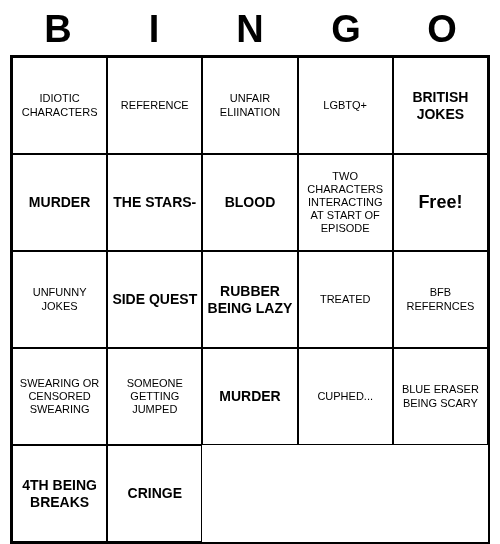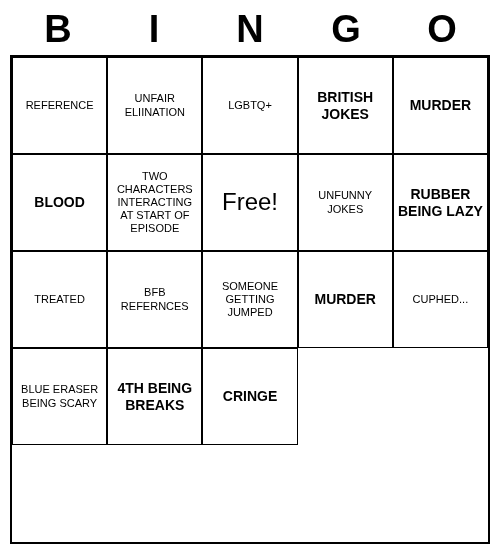--- a/index.html
+++ b/index.html
@@ -38,51 +38,55 @@
       display: flex;
       align-items: center;
       justify-content: center;
       text-align: center;
       padding: 4px;
       font-size: 11px;
       line-height: 1.2;
       font-family: Arial, sans-serif;
     }
     .cell.free {
-      font-size: 24px;
-      font-weight: normal;
+      font-size: 18px;
+      font-weight: bold;
     }
     .cell.large-text {
       font-size: 14px;
       font-weight: bold;
     }
   </style>
 </head>
 <body>
 
 <div class="bingo-title">
   <span>B</span>
   <span>I</span>
   <span>N</span>
   <span>G</span>
   <span>O</span>
 </div>
 
 <div class="bingo-grid" id="bingo-grid">
+<div class="cell">IDIOTIC CHARACTERS</div>
     <div class="cell">REFERENCE</div>
     <div class="cell">UNFAIR ELIINATION</div>
     <div class="cell">LGBTQ+</div>
     <div class="cell large-text">BRITISH JOKES</div>
     <div class="cell large-text">MURDER</div>
+    <div class="cell large-text">THE STARS-</div>
     <div class="cell large-text">BLOOD</div>
     <div class="cell">TWO CHARACTERS INTERACTING AT START OF EPISODE</div>
     <div class="cell free">Free!</div>
     <div class="cell">UNFUNNY JOKES</div>
+    <div class="cell large-text">SIDE QUEST</div>
     <div class="cell large-text">RUBBER BEING LAZY</div>
     <div class="cell">TREATED</div>
     <div class="cell">BFB REFERNCES</div>
+    <div class="cell">SWEARING OR CENSORED SWEARING</div>
     <div class="cell">SOMEONE GETTING JUMPED</div>
     <div class="cell large-text">MURDER</div>
     <div class="cell">CUPHED...</div>
     <div class="cell">BLUE ERASER BEING SCARY</div>
     <div class="cell large-text">4TH BEING BREAKS</div>
     <div class="cell large-text">CRINGE</div>
   </div>
 
 </body></html>

